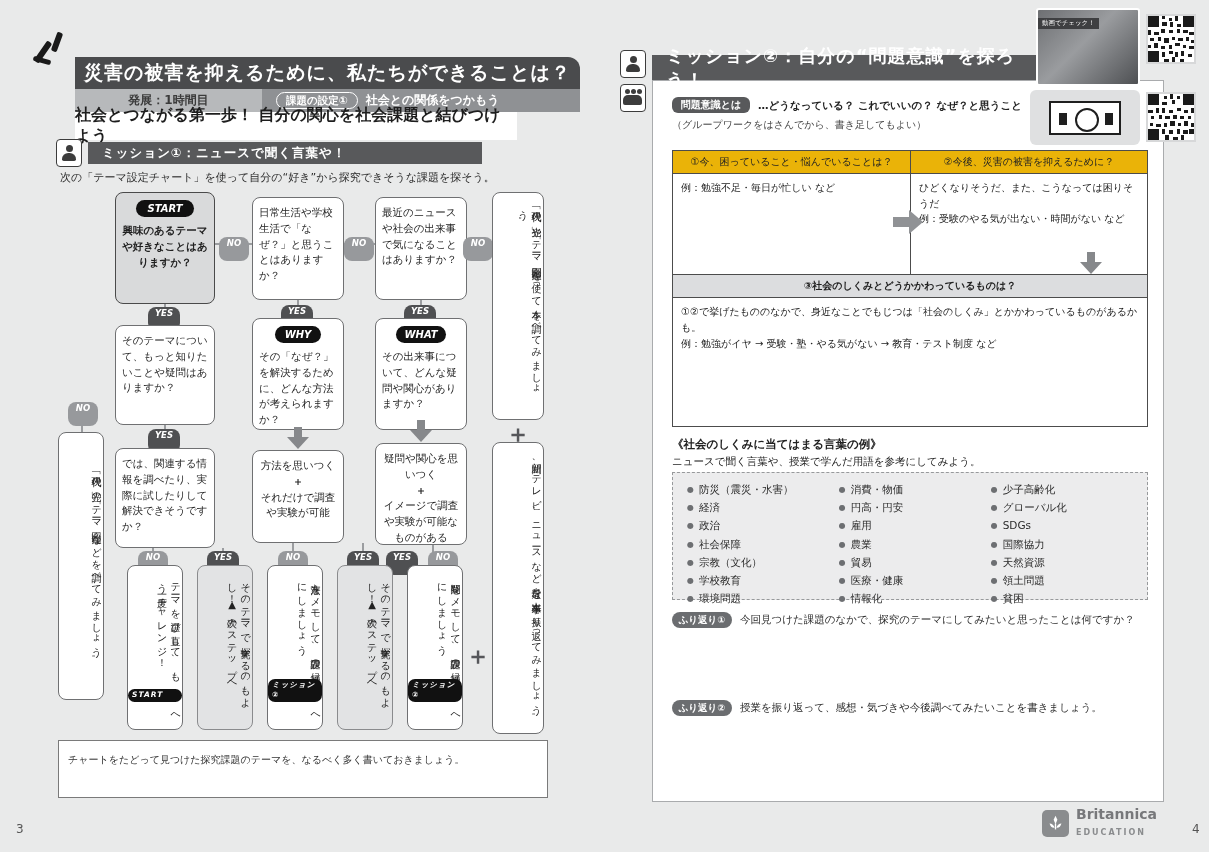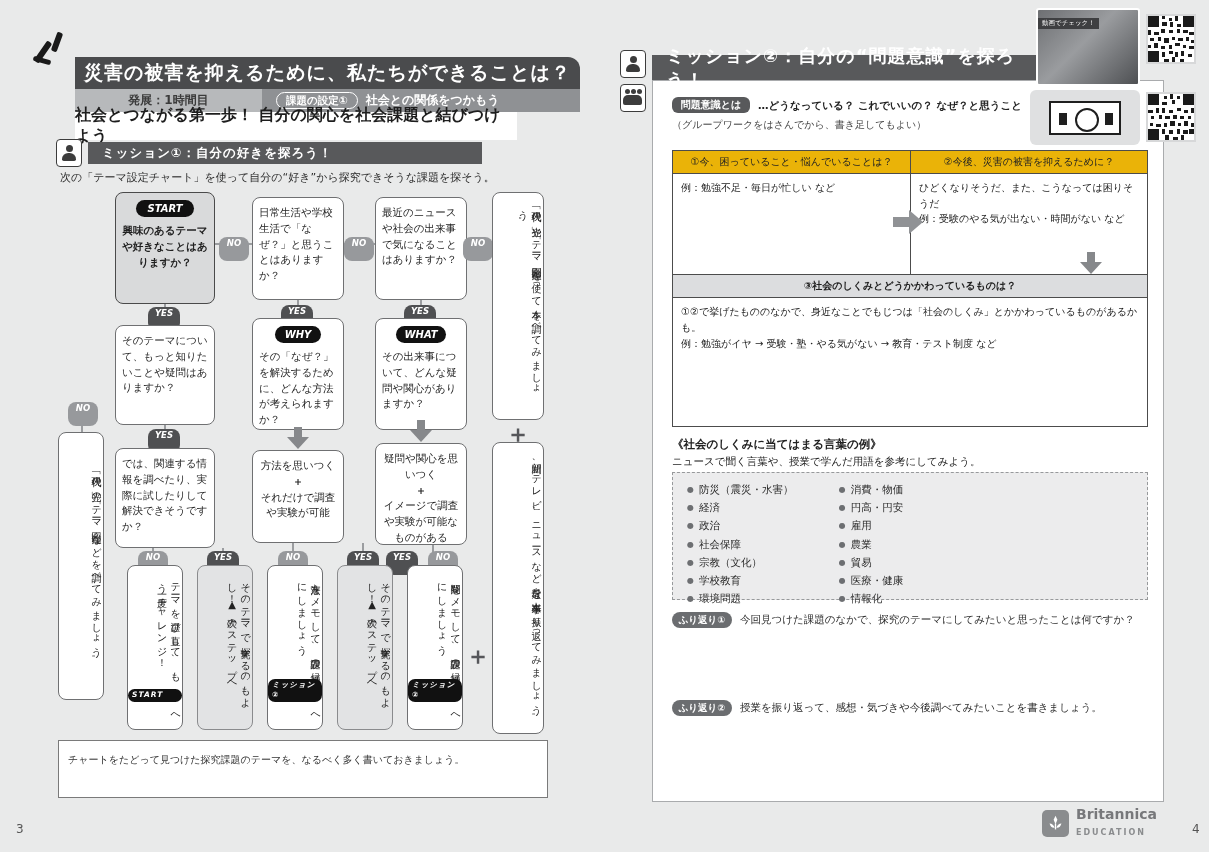--- a/index.html
+++ b/index.html
@@ -117,21 +117,21 @@
 <div class="abs meta-time">発展：1時間目</div>
 <div class="abs meta-right">
   <span class="meta-pill">課題の設定①</span>
   <span>社会との関係をつかもう</span>
 </div>
 <div class="abs subtitle">社会とつながる第一歩！ 自分の関心を社会課題と結びつけよう</div>
 
 <div class="abs icon-box" style="left:56px;top:139px;">
     <span class="person"></span>
   </div>
-<div class="abs mission-bar" style="left:88px;top:142px;width:394px;height:22px;">ミッション①：自分の好きを探ろう！</div>
+<div class="abs mission-bar" style="left:88px;top:142px;width:394px;height:22px;">ミッション①：ニュースで聞く言葉や！</div>
 <div class="abs intro">次の「テーマ設定チャート」を使って自分の“好き”から探究できそうな課題を探そう。</div>
 
 <div class="ln" style="left:215px;top:243px;width:37px;height:2px;"></div>
 <div class="ln" style="left:344px;top:243px;width:31px;height:2px;"></div>
 <div class="ln" style="left:467px;top:243px;width:25px;height:2px;"></div>
 <div class="ln" style="left:164px;top:303px;width:2px;height:22px;"></div>
 <div class="ln" style="left:297px;top:300px;width:2px;height:18px;"></div>
 <div class="ln" style="left:420px;top:300px;width:2px;height:18px;"></div>
 <div class="ln" style="left:164px;top:425px;width:2px;height:23px;"></div>
 <div class="ln" style="left:152px;top:548px;width:2px;height:17px;"></div>
@@ -303,20 +303,29 @@
   </ul>
   <ul>
     <li>消費・物価</li>
     <li>円高・円安</li>
     <li>雇用</li>
     <li>農業</li>
     <li>貿易</li>
     <li>医療・健康</li>
     <li>情報化</li>
   </ul>
+  <ul>
+    <li>少子高齢化</li>
+    <li>グローバル化</li>
+    <li>SDGs</li>
+    <li>国際協力</li>
+    <li>天然資源</li>
+    <li>領土問題</li>
+    <li>貧困</li>
+  </ul>
 </div>
 
 <span class="refl-pill" style="left:672px;top:612px;">ふり返り①</span>
 <span class="refl-text" style="left:740px;top:613px;">今回見つけた課題のなかで、探究のテーマにしてみたいと思ったことは何ですか？</span>
 <span class="refl-pill" style="left:672px;top:700px;">ふり返り②</span>
 <span class="refl-text" style="left:740px;top:701px;">授業を振り返って、感想・気づきや今後調べてみたいことを書きましょう。</span>
 
 <div class="logo-row">
   <span class="logo-sq">
     <svg width="17" height="17" viewBox="0 0 20 20">

